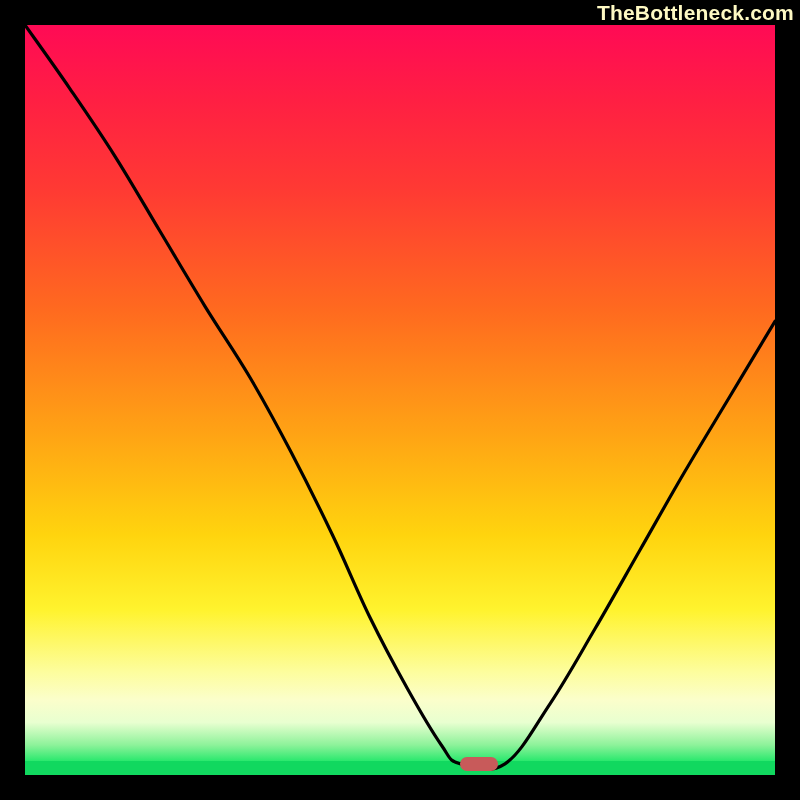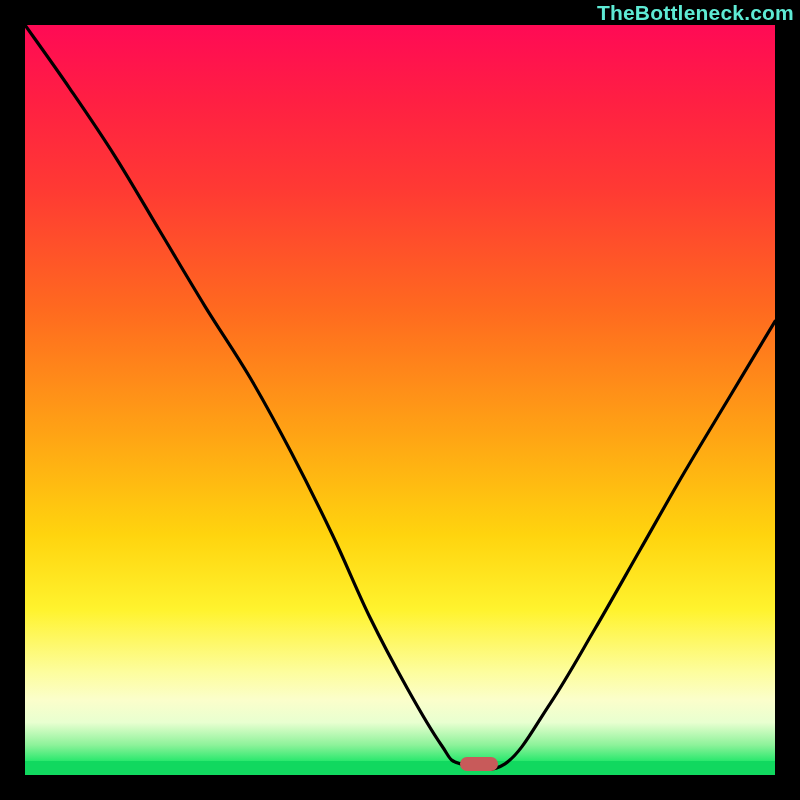--- a/index.html
+++ b/index.html
@@ -66,21 +66,21 @@
     width: 38px;
     height: 14px;
     border-radius: 7px;
     background: #c85a5a;
     transform: translate(-50%, -50%);
   }
   .watermark {
     position: absolute;
     top: 1px;
     right: 6px;
-    color: #5eead4;
+    color: #fef9c3;
     font-size: 21px;
     font-weight: 600;
     letter-spacing: 0.2px;
     user-select: none;
   }
 </style>
 </head>
 <body>
 
 <div class="frame">

